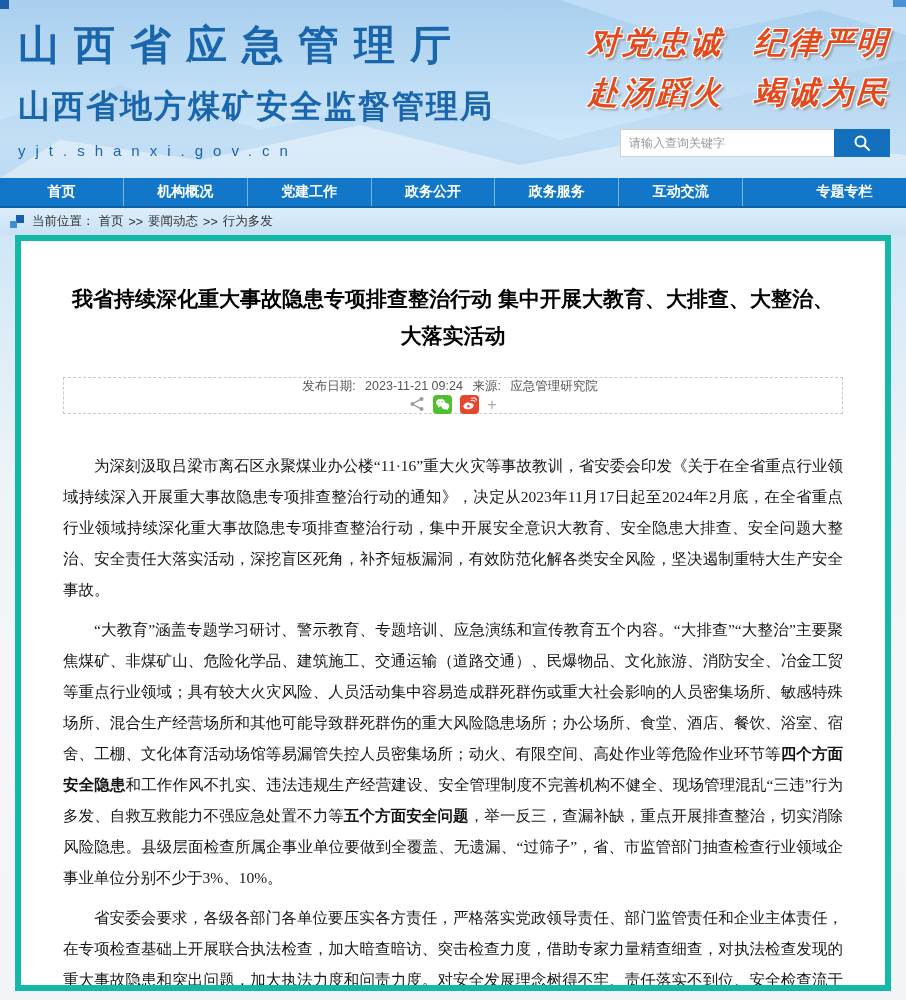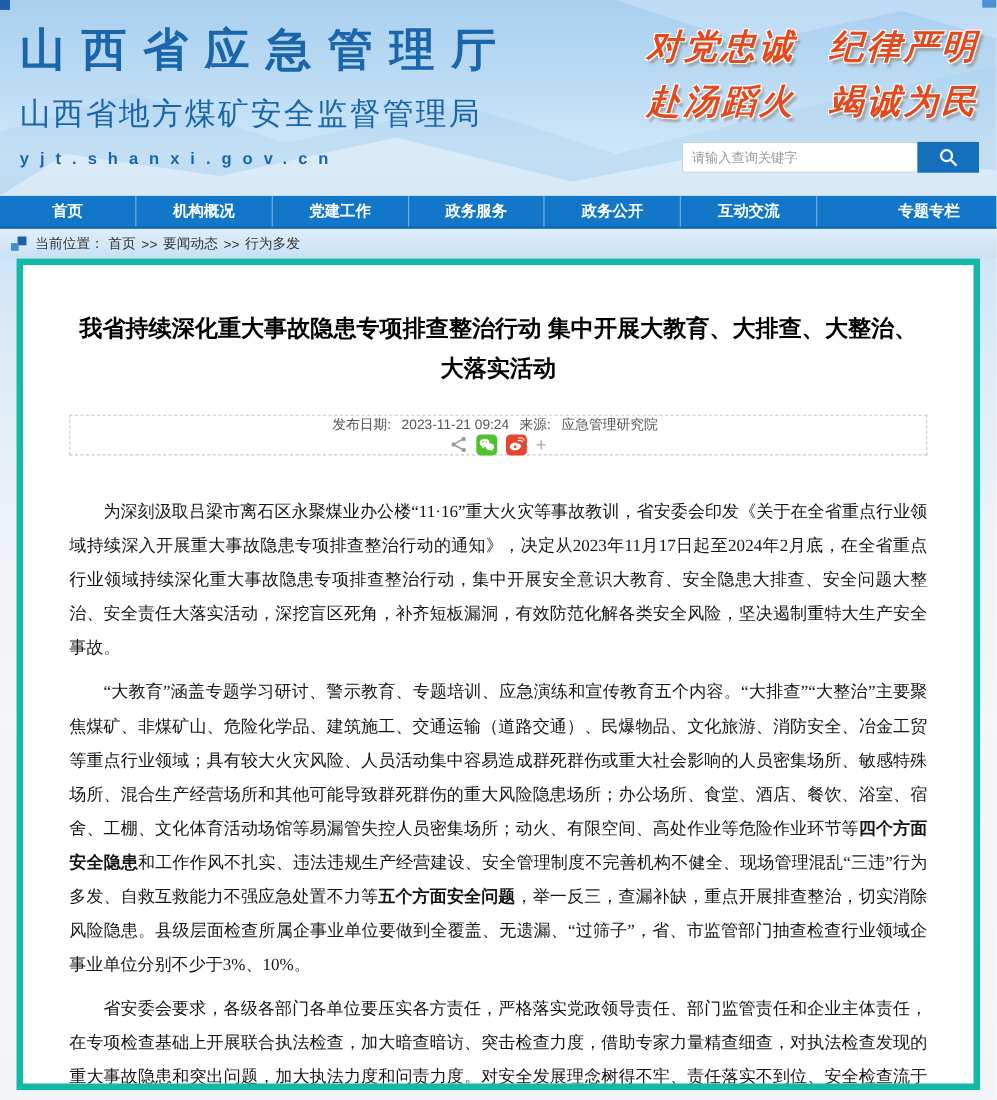--- a/index.html
+++ b/index.html
@@ -22,25 +22,25 @@
   .corner-mark-right { position: absolute; right: 0; top: 0; width: 13px; height: 7px; background: #4a90d9; }
 
   .header-left { position: absolute; left: 18px; top: 18px; z-index: 2; }
   .agency-title {
     font-family: Liberation Serif, serif;
     font-size: 41px; font-weight: bold; color: #1a66ad;
     letter-spacing: 15px; white-space: nowrap;
   }
   .agency-subtitle {
     font-family: "Liberation Serif", "DejaVu Serif", serif;
-    font-size: 28px; font-weight: normal; color: #1a66ad;
+    font-size: 32px; font-weight: bold; color: #1a66ad;
     letter-spacing: 2px; margin-top: 12px; white-space: nowrap;
   }
   .agency-url {
-    font-size: 15px; font-weight: bold; color: #1a66ad;
+    font-size: 15px; font-weight: normal; color: #1a66ad;
     letter-spacing: 10px; margin-top: 13px; white-space: nowrap;
   }
 
   .header-right { position: absolute; right: 16px; top: 22px; width: 302px; z-index: 2; }
   .slogan-grid {
     display: flex; flex-wrap: wrap; justify-content: space-between;
     row-gap: 8px;
   }
   .slogan {
     font-family: "Liberation Serif", "DejaVu Serif", serif;
@@ -159,22 +159,22 @@
         </span>
       </button>
     </div>
   </div>
 </div>
 
 <div class="main-nav">
   <a class="nav-item">首页</a>
   <a class="nav-item">机构概况</a>
   <a class="nav-item">党建工作</a>
+  <a class="nav-item">政务公开</a>
   <a class="nav-item">政务服务</a>
-  <a class="nav-item">政务公开</a>
   <a class="nav-item">互动交流</a>
   <a class="nav-item">专题专栏</a>
 </div>
 
 <div class="breadcrumb-bar">
   <span class="crumb-icon"></span>
   <span class="crumb-label">当前位置：</span>
   <a class="crumb-link">首页</a>
   <span class="crumb-sep">&gt;&gt;</span>
   <a class="crumb-link">要闻动态</a>

